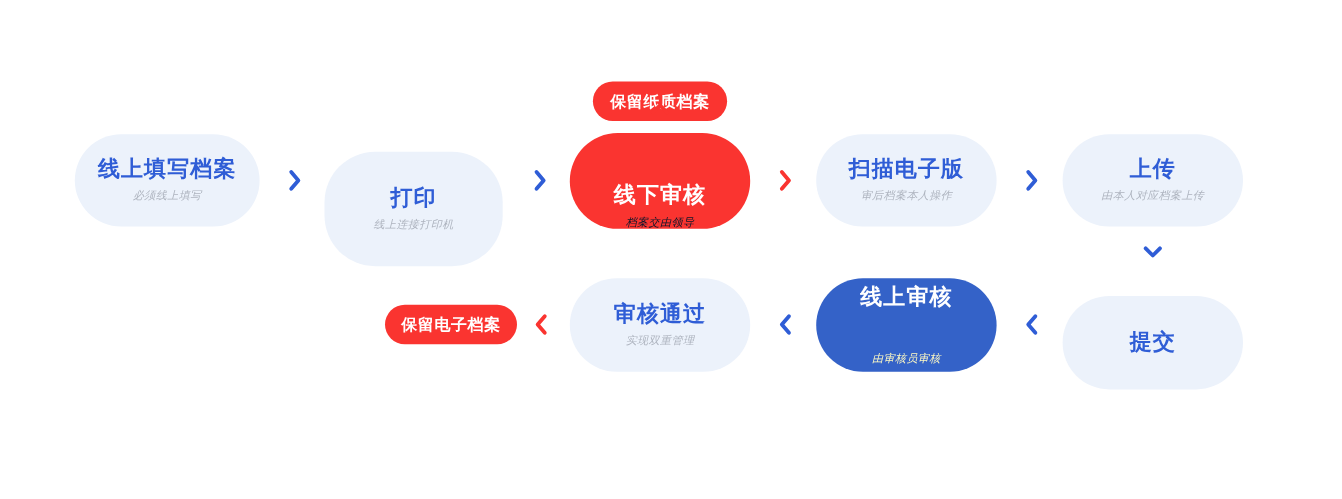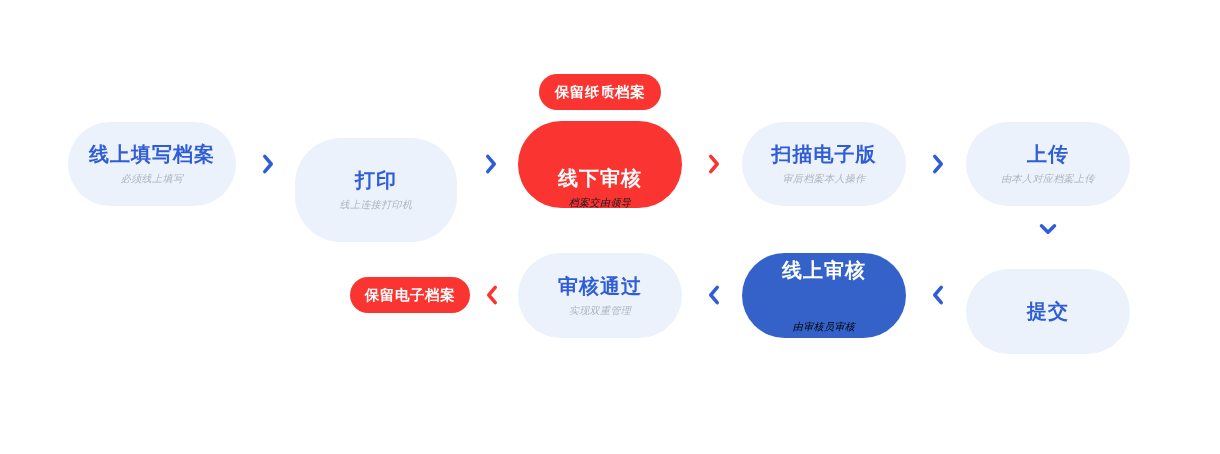--- a/index.html
+++ b/index.html
@@ -61,21 +61,21 @@
   }
   .node.red .node-title { color: #ffffff; }
   .node.red .node-sub   { color: #0f172a; }
 
   
   .node.blue {
     background: #3462c8;
     gap: 32px;
   }
   .node.blue .node-title { color: #ffffff; }
-  .node.blue .node-sub   { color: #000000; }
+  .node.blue .node-sub   { color: #fef9c3; }
 
   
   .badge {
     position: absolute;
     box-sizing: border-box;
     display: flex;
     align-items: center;
     justify-content: center;
     background: #fa3430;
     color: #ffffff;

